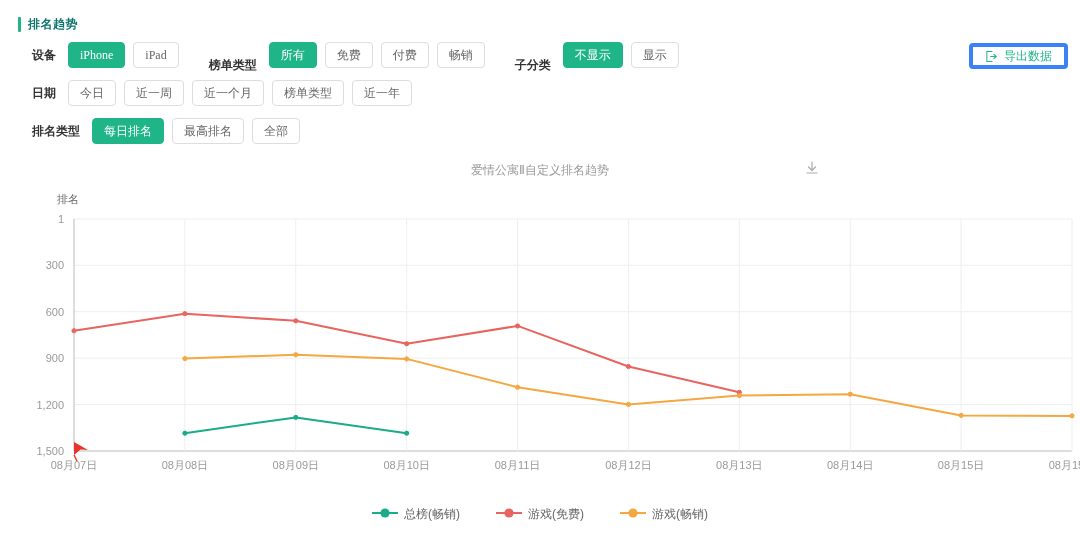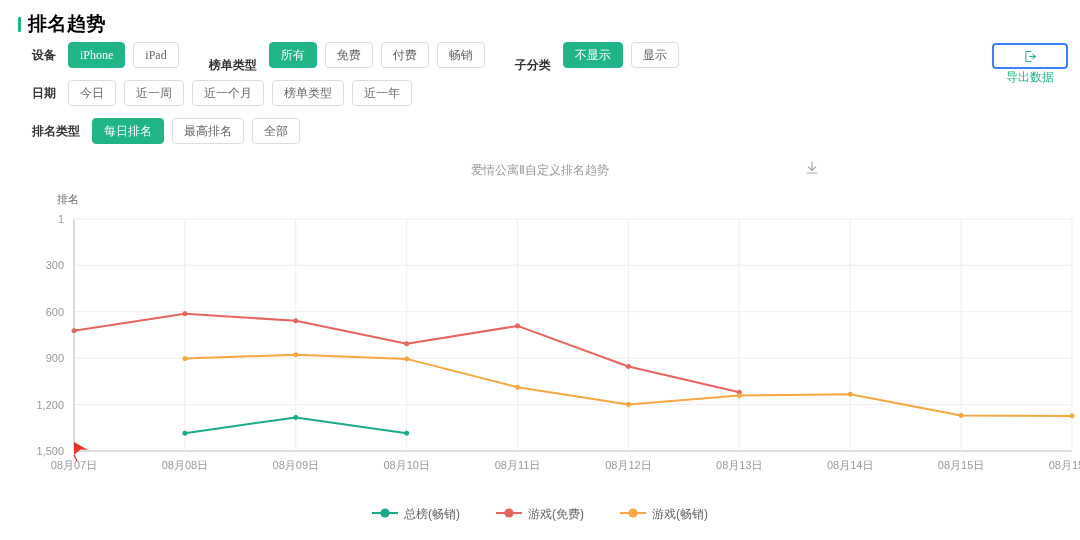--- a/index.html
+++ b/index.html
@@ -24,23 +24,23 @@
     height: 24px;
   }
   .title-bar {
     width: 3px;
     height: 15px;
     background: #20b589;
     margin-right: 7px;
     border-radius: 1px;
   }
   .page-title {
-    font-size: 19px;
+    font-size: 12px;
     font-weight: bold;
-    color: #000000;
+    color: #0f766e;
     letter-spacing: .5px;
   }
 
   
   .filter-row {
     display: flex;
     align-items: center;
     padding-left: 32px;
     height: 38px;
     position: relative;
@@ -86,29 +86,28 @@
   }
 
   
   .export-btn {
     position: absolute;
     right: 12px;
     top: 7px;
     display: inline-flex;
     align-items: center;
     gap: 6px;
-    border: 2px solid #3b82f6;
+    border: 4px solid #3b82f6;
     border-radius: 4px;
     background: #fff;
     color: #20b589;
     font-size: 12px;
     padding: 5px 12px;
     height: 26px;
     box-sizing: border-box;
-    flex-direction: column;
   }
   .export-btn svg { display: block; }
 
   
   .chart-wrap {
     position: relative;
     width: 858px;
     height: 365px;
     margin-top: 6px;
   }

